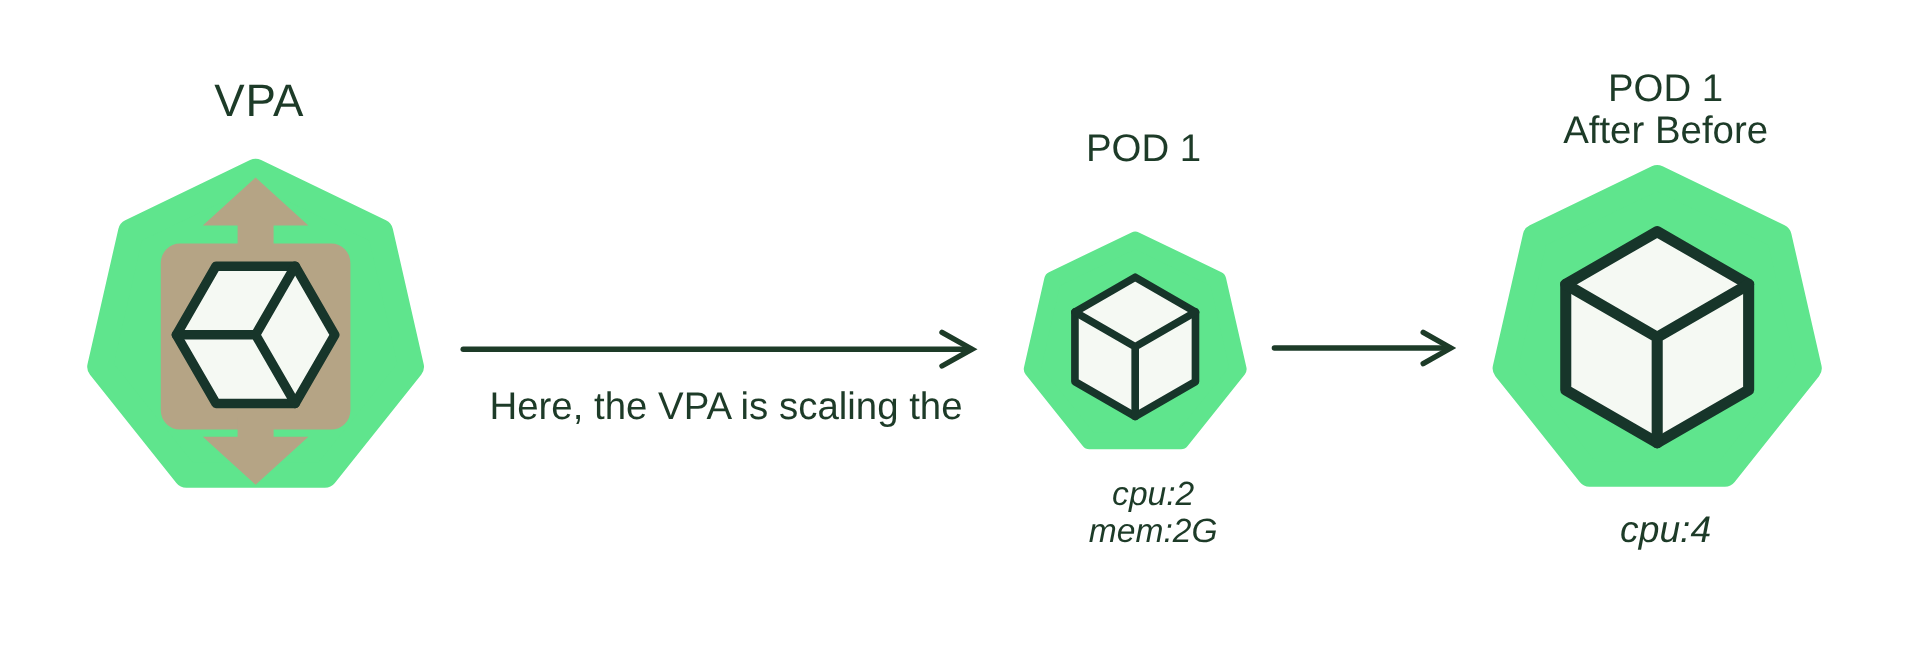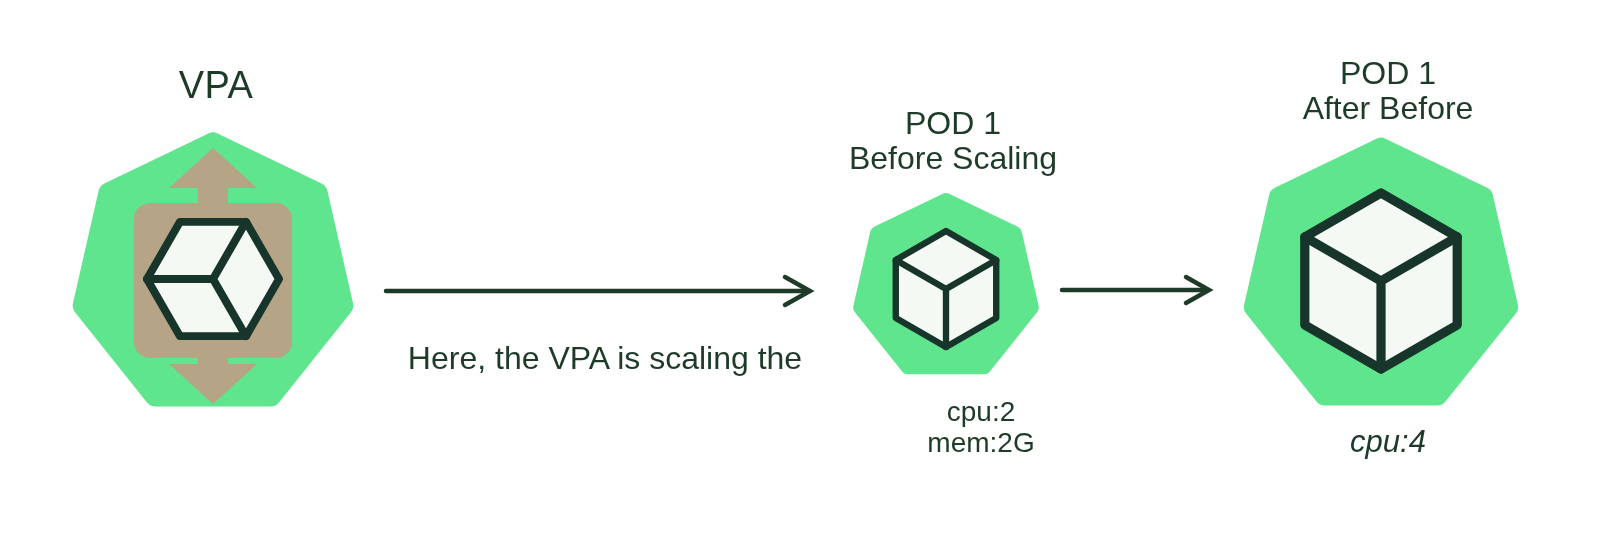--- a/index.html
+++ b/index.html
@@ -29,27 +29,26 @@
     color: var(--c-ink, #1d3b28);
   }
   .pod-title-before { left: 953px; top: 106px; }
   .pod-title-after  { left: 1388px; top: 56px; }
 
   .flow-caption {
     left: 605px; top: 317px;
     font-size: 32px; font-weight: 400;
     line-height: 42px;
     color: var(--c-ink, #1d3b28);
-    margin-top: 20px;
   }
   .pod-resources {
     font-weight: 400;
     color: var(--c-ink, #1d3b28);
   }
-  .pod-resources-before { left: 981px; top: 396px; font-size: 28px; line-height: 31px; }
+  .pod-resources-before { left: 961px; top: 396px; font-size: 28px; line-height: 31px; font-style: italic; }
   .pod-resources-after  { left: 1388px; top: 424px; font-size: 31px; line-height: 36px; font-style: italic; }
 
   
   .hept {
     fill: var(--c-green, #5fe58d);
     stroke: var(--c-green, #5fe58d);
     stroke-linejoin: round;
   }
   .tan-shape { fill: var(--c-tan, #b5a485); }
   .cube-face {
@@ -96,21 +95,20 @@
     <line class="flow-stroke" x1="3" y1="22" x2="426" y2="22"></line>
     <polyline class="flow-stroke" points="402,8 427,22 402,36"></polyline>
   </svg>
 
   <div class="abs centered flow-caption">
     <div>Here, the VPA is scaling the</div>
   </div>
 
   <div class="abs centered pod-title pod-title-before">
     <div>POD 1</div>
-    <div>Before Scaling</div>
   </div>
 
   <svg class="abs" style="left:836px; top:175px;" width="220" height="220" viewBox="-110 -110 220 220">
     <g transform="translate(0,3) scale(0.88)">
       <polygon class="hept" stroke-width="16" points="0,-100 78.2,-62.3 97.5,22.3 43.4,90.1 -43.4,90.1 -97.5,22.3 -78.2,-62.3"></polygon>
     </g>
     <g transform="translate(0,4) scale(0.58)">
       <polygon class="cube-face" stroke-width="11" points="0,-100 86.6,-50 86.6,50 0,100 -86.6,50 -86.6,-50"></polygon>
       <path class="cube-edge" stroke-width="11" d="M-86.6,-50 L0,0 M86.6,-50 L0,0 M0,0 L0,100"></path>
     </g>

